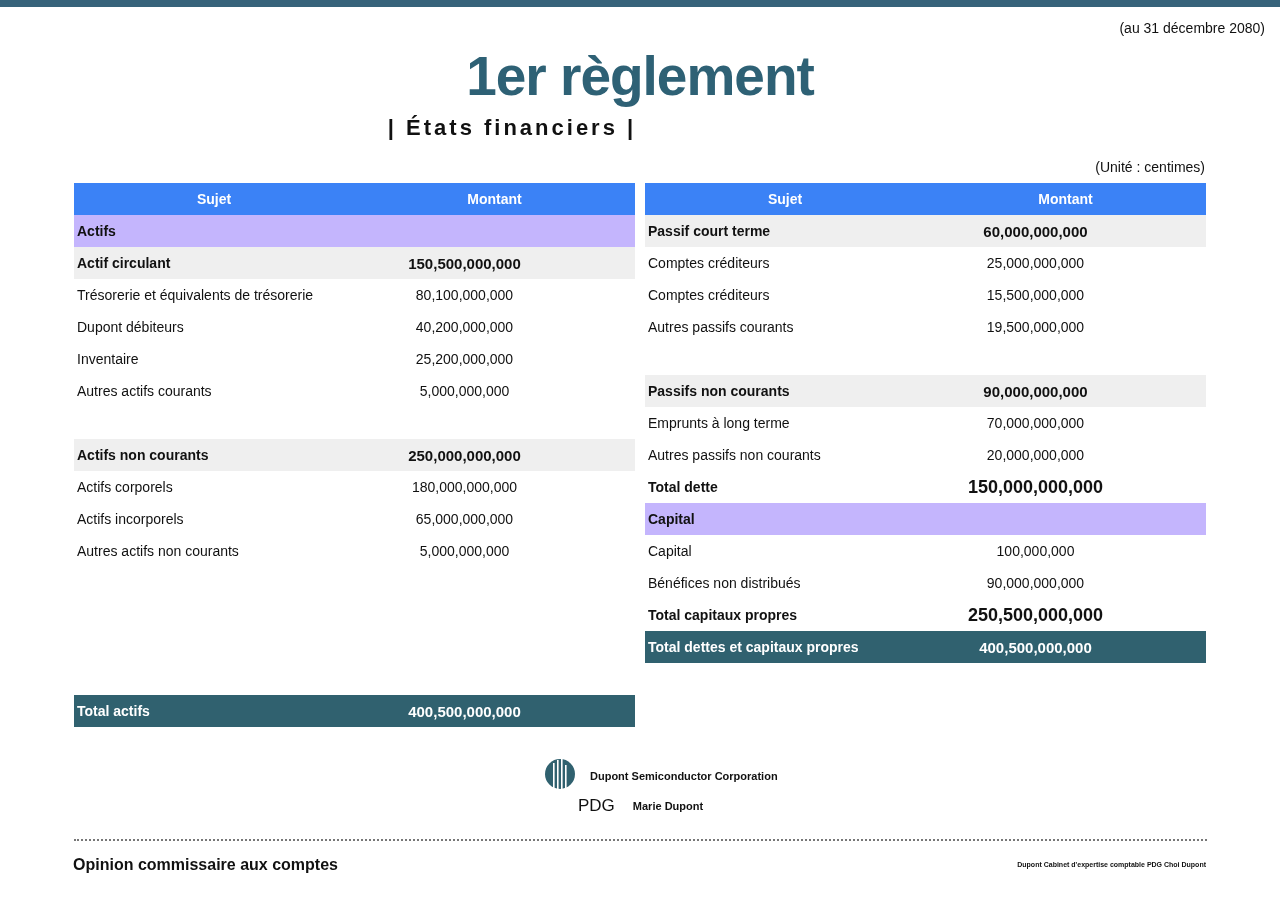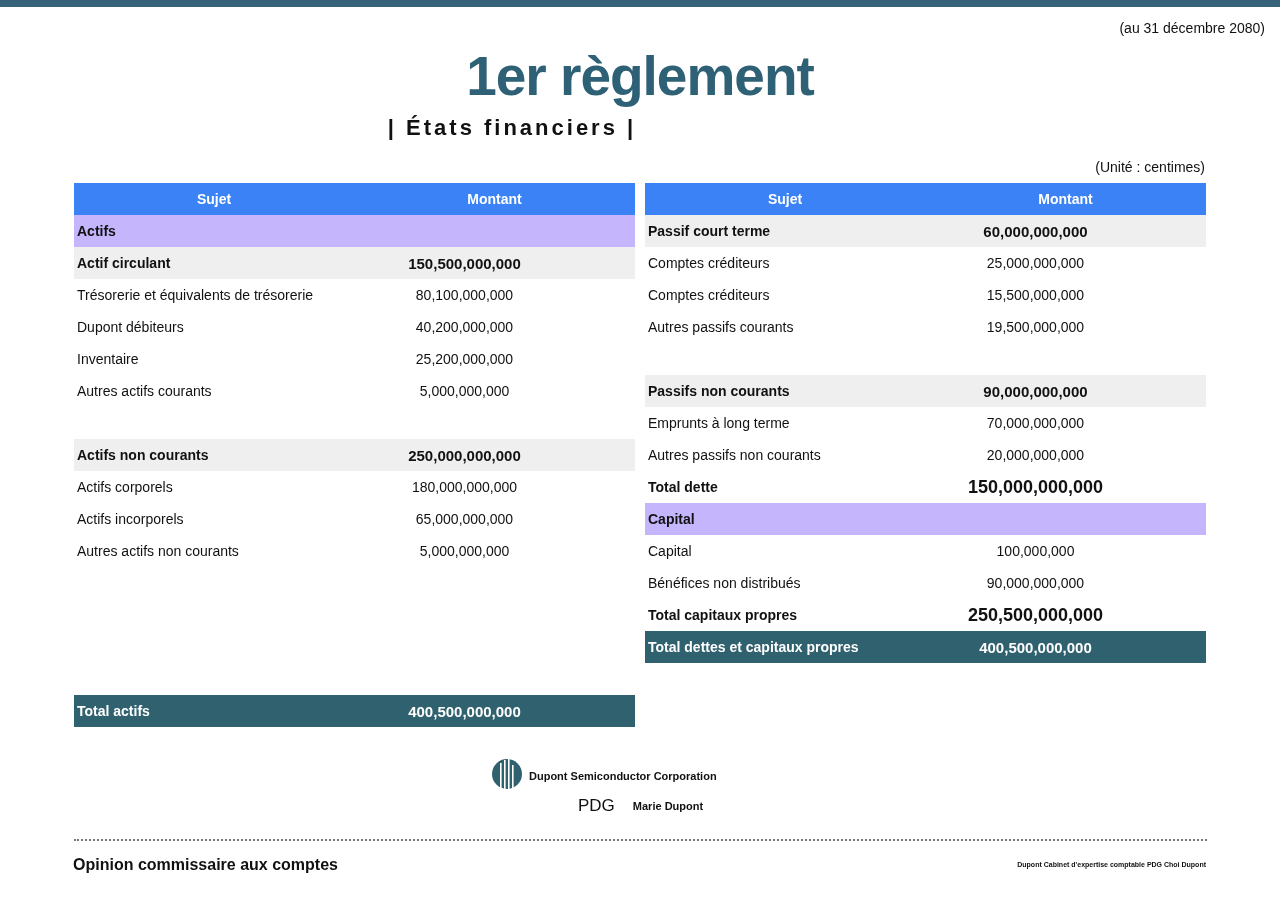--- a/index.html
+++ b/index.html
@@ -22,21 +22,21 @@
   .row.header .c2 { padding-right: 0; text-align: center; padding-left: 0; }
   .row.section { background: #c4b5fd; font-weight: 700; }
   .row.subtotal { background: #efefef; font-weight: 700; }
   .row.subtotal .c2 { font-size: 15px; }
   .row.bold { font-weight: 700; }
   .row.bold .c2 { font-size: 18px; }
   .row.total { background: #30616f; color: #ffffff; font-weight: 700; justify-content: center; }
   .row.total .c2 { font-size: 15px; }
   .row.blank { background: transparent; }
 
-  .company { position: absolute; top: 757px; left: 492px; display: flex; align-items: center; gap: 7px; }
+  .company { position: absolute; top: 757px; left: 545px; display: flex; align-items: center; gap: 15px; }
   .company-name { font-size: 11px; font-weight: 700; color: #111; }
   .signer { position: absolute; top: 796px; left: 578px; display: flex; align-items: center; gap: 18px; }
   .signer-role { font-size: 17px; color: #111; }
   .signer-name { font-size: 11px; font-weight: 700; color: #111; }
 
   .dotted { position: absolute; left: 74px; top: 839px; width: 1133px; border-top: 2px dotted #777; }
   .opinion { position: absolute; left: 73px; top: 856px; font-size: 16px; font-weight: 700; color: #111; }
   .auditor { position: absolute; right: 74px; top: 861px; font-size: 7px; font-weight: 700; color: #111; }
 </style>
 </head>

